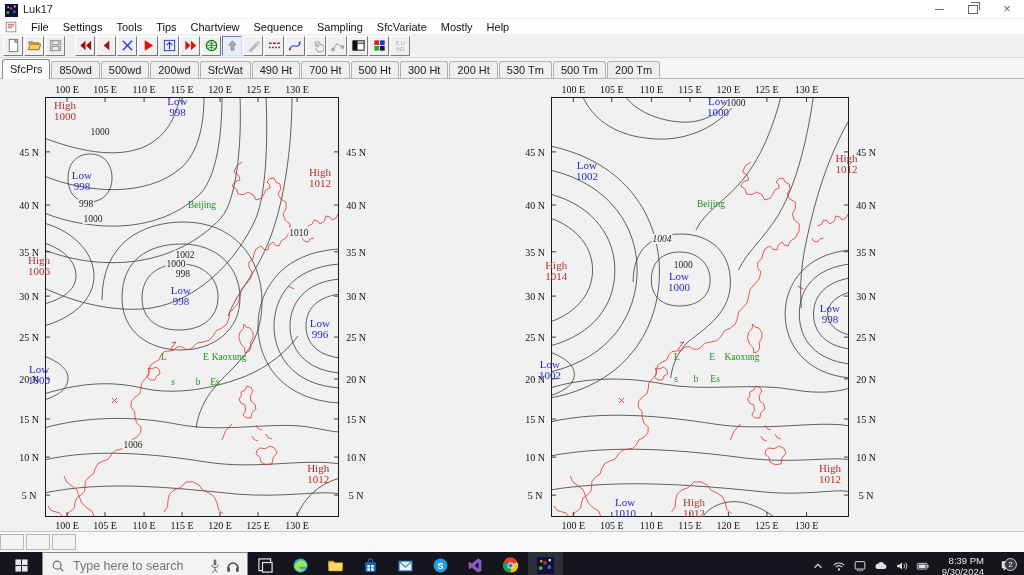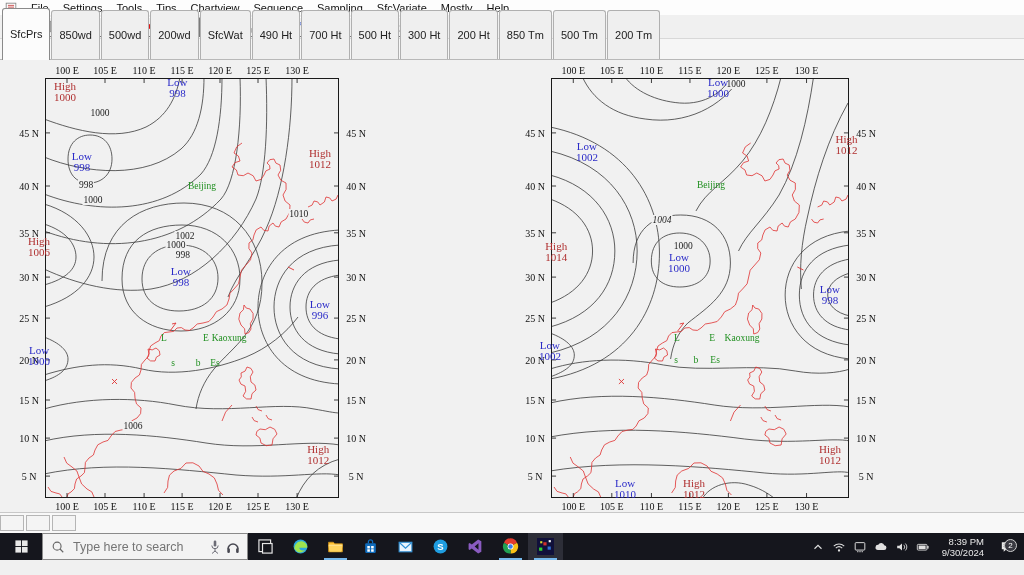--- a/index.html
+++ b/index.html
@@ -22,21 +22,21 @@
   
   .toolbar{height:23px;background:#f0f0f0;display:flex;align-items:center;padding-left:3px;border-bottom:1px solid #d8d8d8;}
   .tbtn{width:20px;height:20px;margin-right:1px;background:#f0f0f0;border:1px solid;border-color:#ffffff #7a7a7a #7a7a7a #ffffff;
         display:flex;align-items:center;justify-content:center;padding:0;box-sizing:border-box;}
   .tbtn svg{width:15px;height:15px;}
   .tbtn.pressed{border-color:#5a7ab0 #cfe0ff #cfe0ff #5a7ab0;background:#e8eef8;}
   .tbtn.disabled{opacity:.95;}
   .tgap{width:9px;}
   
   .tabbar{height:20px;background:#f6f6f6;display:flex;align-items:flex-end;padding-left:2px;border-bottom:1px solid #b8b8b8;position:relative;}
-  .tab{height:16px;line-height:16px;font-size:11px;color:#222;padding:16px 7px;border:1px solid #b0b0b0;border-bottom:none;
+  .tab{height:16px;line-height:16px;font-size:11px;color:#222;padding:0 7px;border:1px solid #b0b0b0;border-bottom:none;
        background:#efefef;border-radius:3px 3px 0 0;margin-right:1px;}
   .tab.active{height:19px;line-height:19px;background:#fcfcfc;position:relative;z-index:2;margin-bottom:-1px;border-color:#8a8a8a;}
   
   .client{position:relative;height:452px;background:#f1f1f1;}
   .map{position:absolute;border:1px solid #1a1a1a;box-sizing:content-box;background:#f1f1f1;}
   .map svg.base{position:absolute;left:0;top:0;width:100%;height:100%;}
   .geolabel{position:absolute;font-family:"Liberation Serif",serif;font-size:10px;color:#111;white-space:nowrap;transform:translate(-50%,-50%);}
   .pl{position:absolute;font-family:"Liberation Serif",serif;font-size:11px;line-height:11px;text-align:center;transform:translate(-50%,-50%);white-space:nowrap;z-index:3;}
   .pl.High{color:#b03030;}
   .pl.Low{color:#2a2ac8;}
@@ -71,20 +71,42 @@
   .notif{width:28px;display:flex;align-items:center;justify-content:center;position:relative;}
   .notif svg{width:15px;height:15px;}
   .nbadge{position:absolute;right:3px;bottom:2px;width:11px;height:11px;border-radius:50%;background:#3a3a42;border:1px solid #cfcfcf;
           color:#fff;font-size:8px;line-height:11px;text-align:center;}
 </style>
 </head>
 <body>
 
 <div id="screen">
 
+  <div class="titlebar">
+    <span class="ticon"><svg viewBox="0 0 16 16">
+          <rect width="16" height="16" fill="#10103a"></rect>
+          <rect x="2" y="9" width="3" height="3" fill="#2fd42f"></rect>
+          <rect x="6" y="4" width="3" height="3" fill="#d42f2f"></rect>
+          <rect x="10" y="8" width="3" height="3" fill="#2f6fd4"></rect>
+          <rect x="11" y="2" width="2" height="2" fill="#fff"></rect>
+          <rect x="3" y="3" width="2" height="2" fill="#d4d42f"></rect>
+        </svg></span>
+    <span class="ttext">Luk17</span>
+    <span class="wctl">
+      <span class="wbtn">
+          <span class="min-glyph"></span>
+        </span>
+      <span class="wbtn">
+          <span class="rest-glyph"></span>
+        </span>
+      <span class="wbtn">
+          <span class="close-glyph">×</span>
+        </span>
+    </span>
+  </div>
 
   <div class="menubar" id="menubar">
     <span class="micon"><svg viewBox="0 0 16 16">
           <rect x="2.5" y="2.5" width="11" height="11" fill="#fdfdfd" stroke="#888"></rect>
           <path d="M4.5,5 H11.5 M4.5,7 H11.5 M4.5,9 H9" stroke="#c03030" stroke-width="0.9" fill="none"></path>
         </svg></span>
   <span class="menu-item">File</span>
       <span class="menu-item">Settings</span>
       <span class="menu-item">Tools</span>
       <span class="menu-item">Tips</span>
@@ -219,21 +241,21 @@
       <div class="tab active">SfcPrs</div>
       <div class="tab">850wd</div>
       <div class="tab">500wd</div>
       <div class="tab">200wd</div>
       <div class="tab">SfcWat</div>
       <div class="tab">490 Ht</div>
       <div class="tab">700 Ht</div>
       <div class="tab">500 Ht</div>
       <div class="tab">300 Ht</div>
       <div class="tab">200 Ht</div>
-      <div class="tab">850 Tm</div>
+      <div class="tab">530 Tm</div>
       <div class="tab">500 Tm</div>
       <div class="tab">200 Tm</div>
     </div>
 
   <div class="client" id="client">
       <div class="map" style="left: 45px; top: 18px; width: 292px; height: 418px;">
         <svg class="base" viewBox="0 0 292 418" preserveAspectRatio="none">
           <path d="M-2,40 C30,52 70,62 100,48 C120,38 130,20 134,-2" fill="none" stroke="#3a3a3a" stroke-width="0.8"></path>
           <path d="M-2,78 C40,95 100,100 135,70 C152,55 158,28 158,-2" fill="none" stroke="#3a3a3a" stroke-width="0.8"></path>
           <path d="M-2,115 C50,135 115,135 155,95 C170,78 176,40 176,-2" fill="none" stroke="#3a3a3a" stroke-width="0.8"></path>

